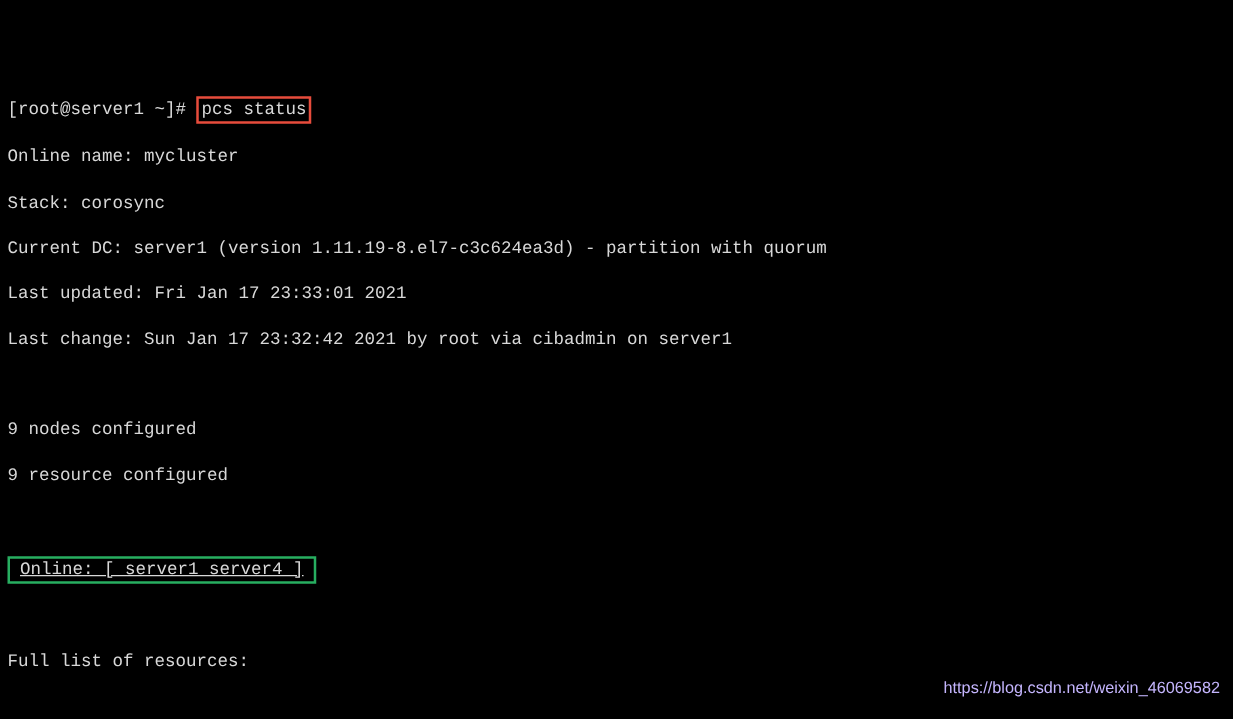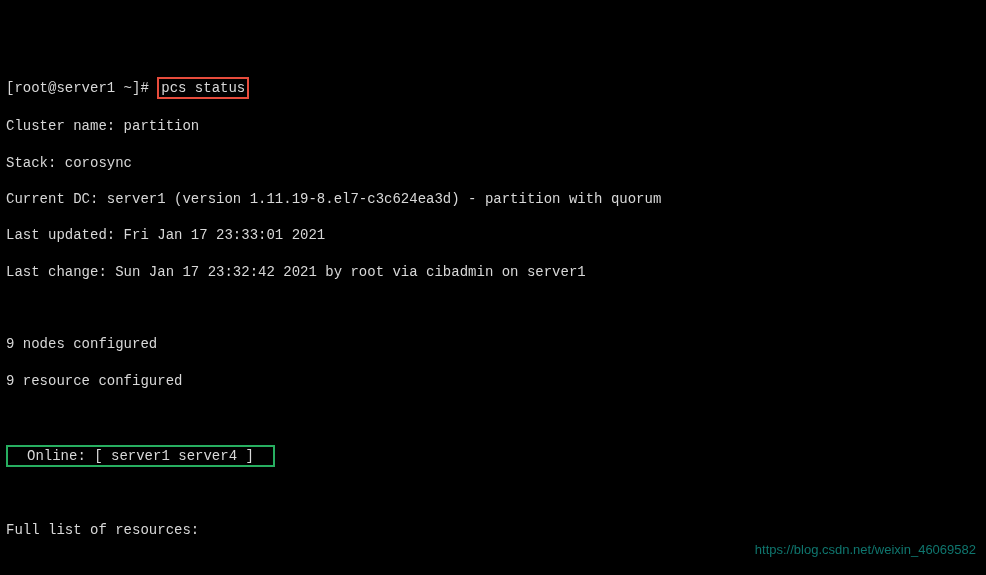--- a/index.html
+++ b/index.html
@@ -18,39 +18,40 @@
     }
     .line { white-space: pre; }
     .blank { height: 1.3em; }
     .box-red {
       border: 2px solid #e74c3c;
       padding: 0 2px;
       display: inline-block;
     }
     .box-green {
       border: 2px solid #27ae60;
-      padding: 0 19px;
+      padding: 0 8px;
       display: inline-block;
+      text-decoration: underline;
     }
     .watermark {
       position: absolute;
       bottom: 16px;
       right: 10px;
-      color: #0f766e;
+      color: #c4b5fd;
       font-size: 13px;
       font-family: Arial, sans-serif;
     }
   </style>
 </head>
 <body>
 
 
 
 <div class="line"><span>[root@server1 ~]# </span><span class="box-red">pcs status</span></div>
-<div class="line">Cluster name: partition</div>
+<div class="line">Online name: mycluster</div>
 <div class="line">Stack: corosync</div>
 <div class="line">Current DC: server1 (version 1.11.19-8.el7-c3c624ea3d) - partition with quorum</div>
 <div class="line">Last updated: Fri Jan 17 23:33:01 2021</div>
 <div class="line">Last change: Sun Jan 17 23:32:42 2021 by root via cibadmin on server1</div>
 <div class="blank"></div>
 <div class="line">9 nodes configured</div>
 <div class="line">9 resource configured</div>
 <div class="blank"></div>
 <div class="line"><span class="box-green">Online: [ server1 server4 ]</span></div>
 <div class="blank"></div>

